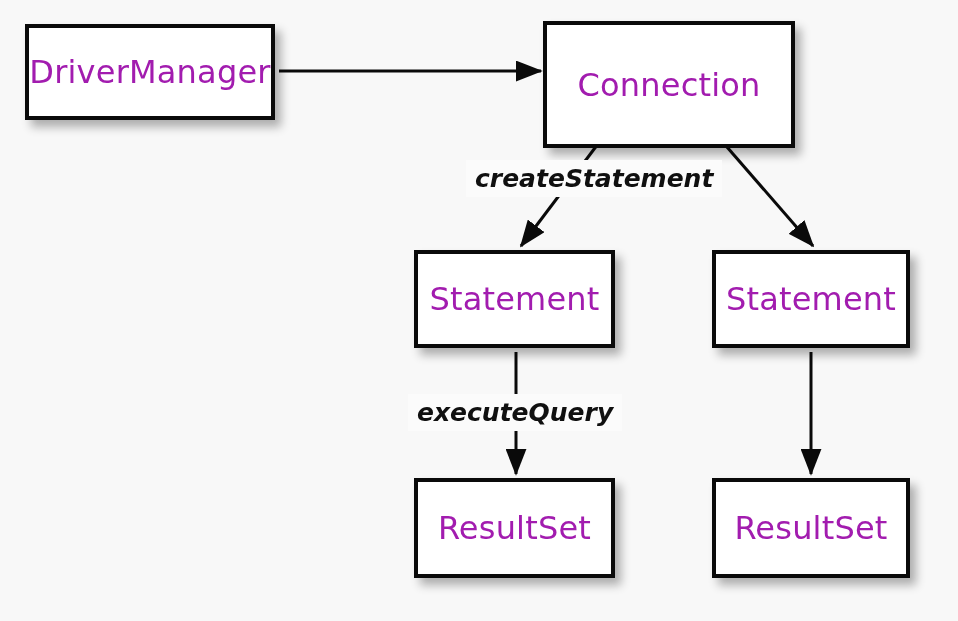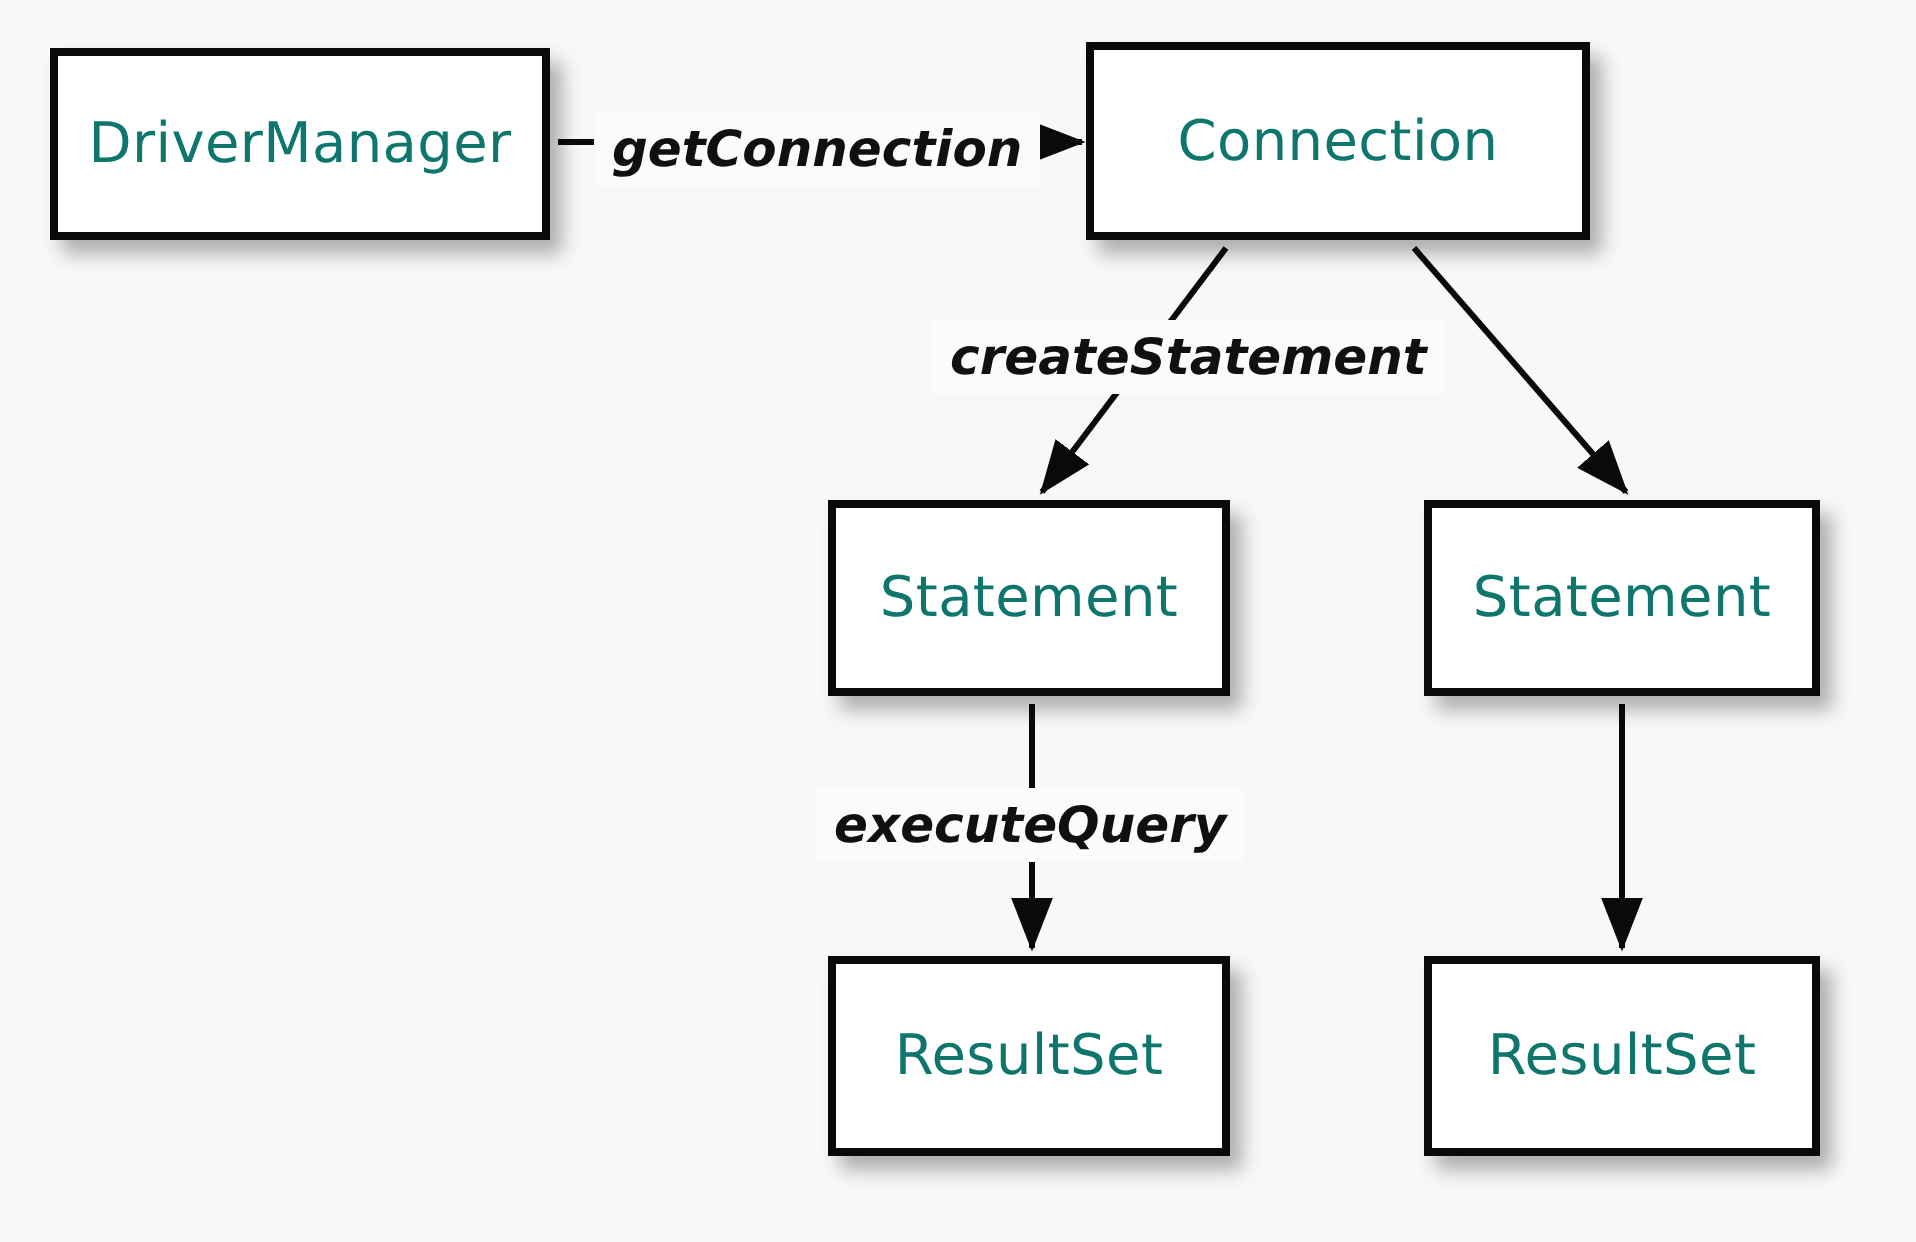--- a/index.html
+++ b/index.html
@@ -32,30 +32,30 @@
     background: #ffffff;
     border: 4px solid #0a0a0a;
     display: flex;
     align-items: center;
     justify-content: center;
     box-shadow: 6px 7px 9px rgba(0,0,0,0.30);
     z-index: 5;
   }
   .node-label {
     font-family: "DejaVu Sans", "Liberation Sans", sans-serif;
-    font-size: 28px;
+    font-size: 32px;
     font-weight: 400;
-    color: #0f766e;
+    color: #a21caf;
     letter-spacing: 0.2px;
     white-space: nowrap;
     line-height: 1;
   }
 
   .node.n-drivermanager { left: 25px;  top: 24px;  width: 250px; height: 96px; }
-  .node.n-connection    { left: 543px; top: 21px;  width: 252px; height: 99px; }
+  .node.n-connection    { left: 543px; top: 21px;  width: 252px; height: 127px; }
   .node.n-statement-a   { left: 414px; top: 250px; width: 201px; height: 98px; }
   .node.n-statement-b   { left: 712px; top: 250px; width: 198px; height: 98px; }
   .node.n-resultset-a   { left: 414px; top: 478px; width: 201px; height: 100px; }
   .node.n-resultset-b   { left: 712px; top: 478px; width: 198px; height: 100px; }
 
   
   .edge-label {
     position: absolute;
     background: #fbfbfb;
     font-family: "DejaVu Sans", "Liberation Sans", sans-serif;
@@ -112,19 +112,18 @@
   </div>
 
   <div class="node n-resultset-a">
     <span class="node-label">ResultSet</span>
   </div>
 
   <div class="node n-resultset-b">
     <span class="node-label">ResultSet</span>
   </div>
 
-  <div class="edge-label l-getconnection">getConnection</div>
 
   <div class="edge-label l-executequery">executeQuery</div>
 
   <div class="edge-label l-createstatement">createStatement</div>
 
 </div>
 
 </body></html>

